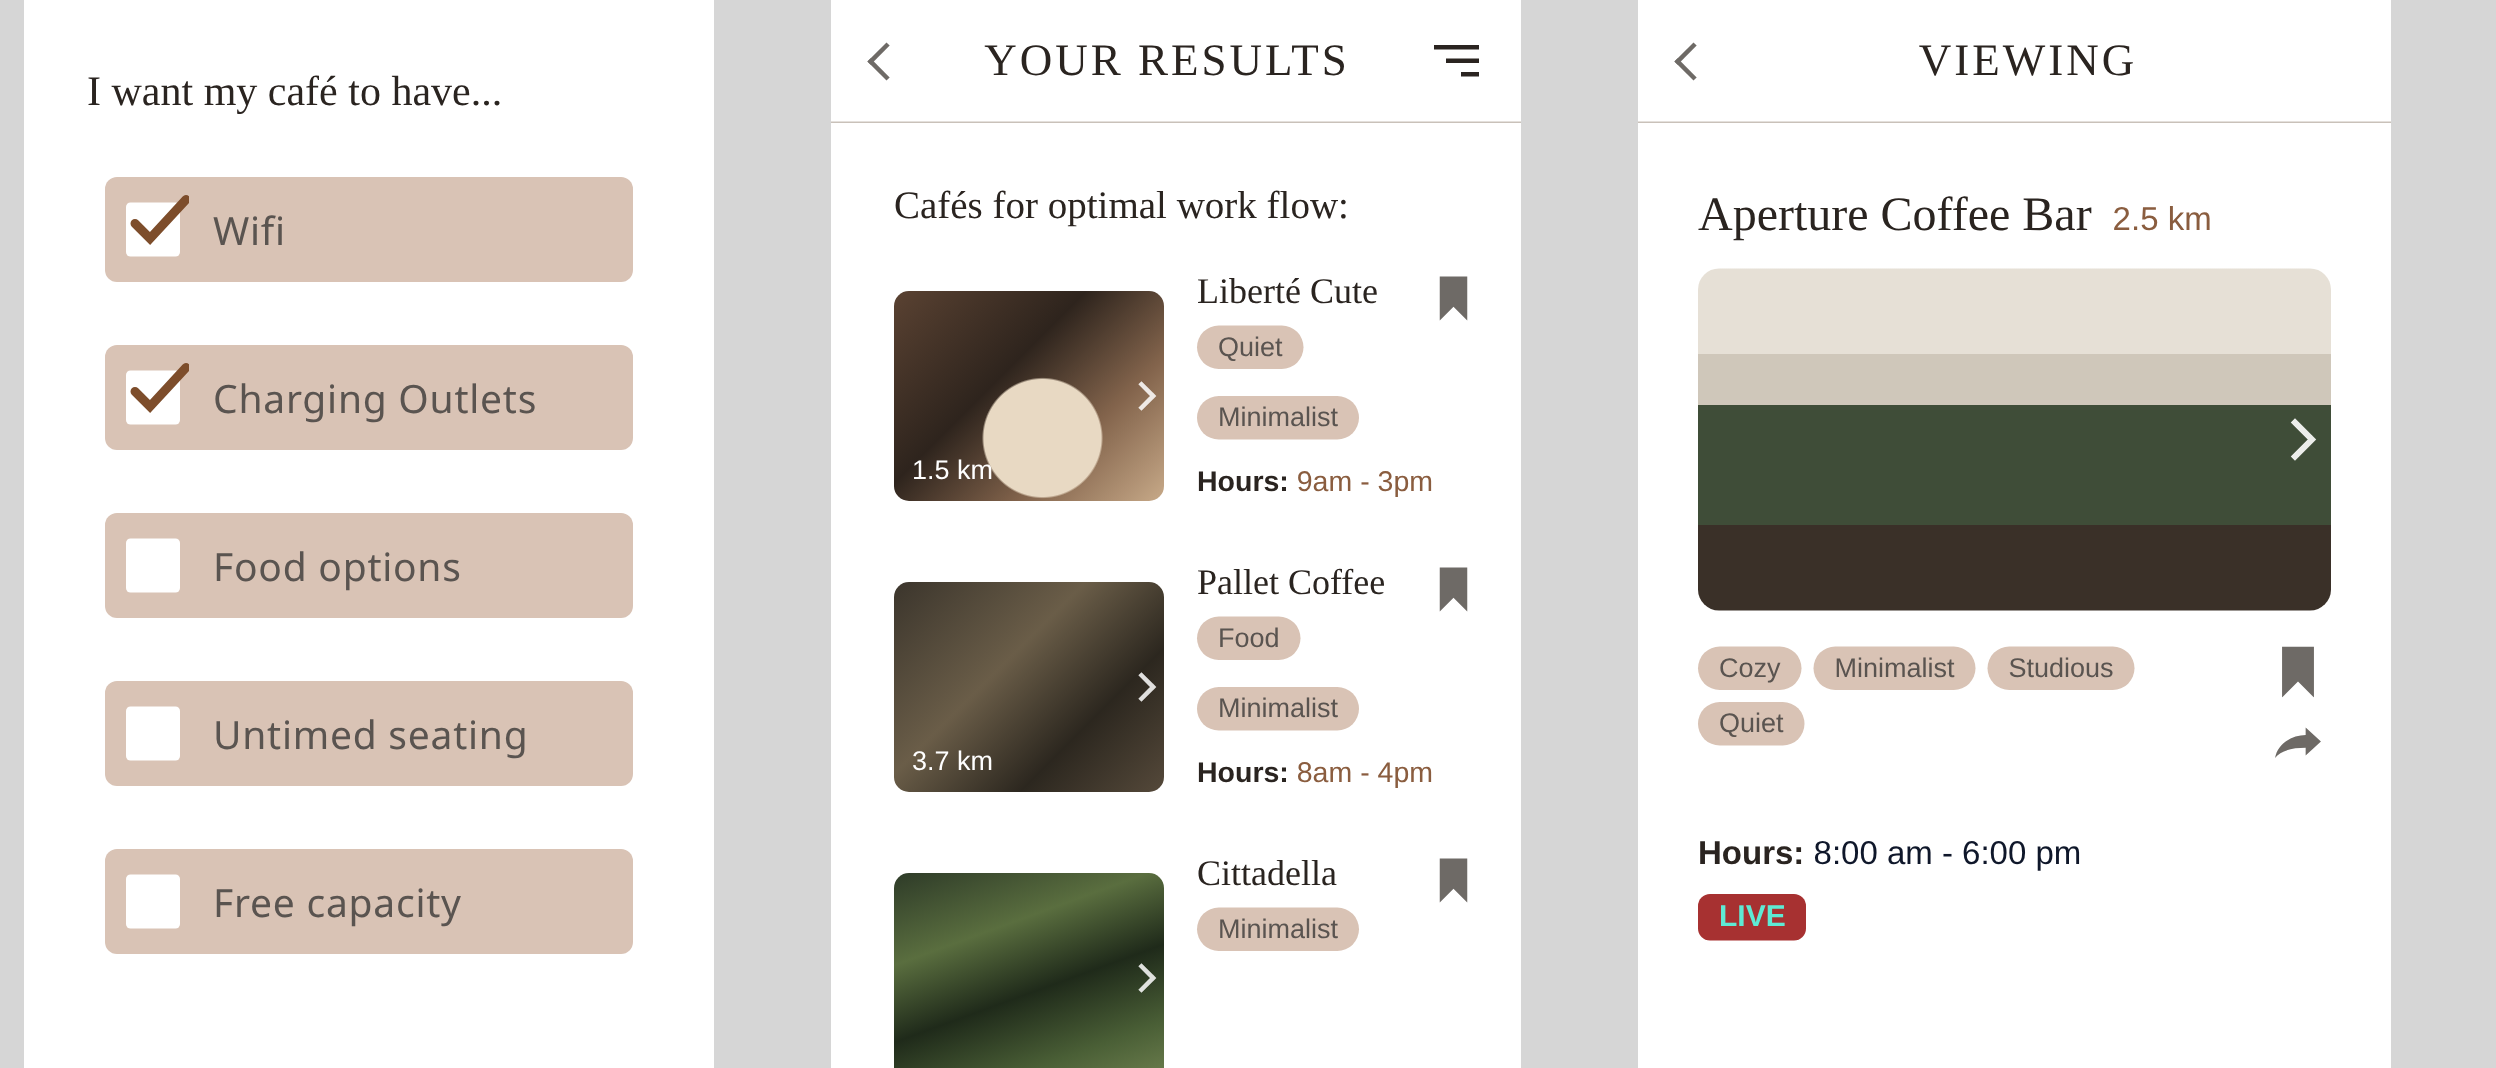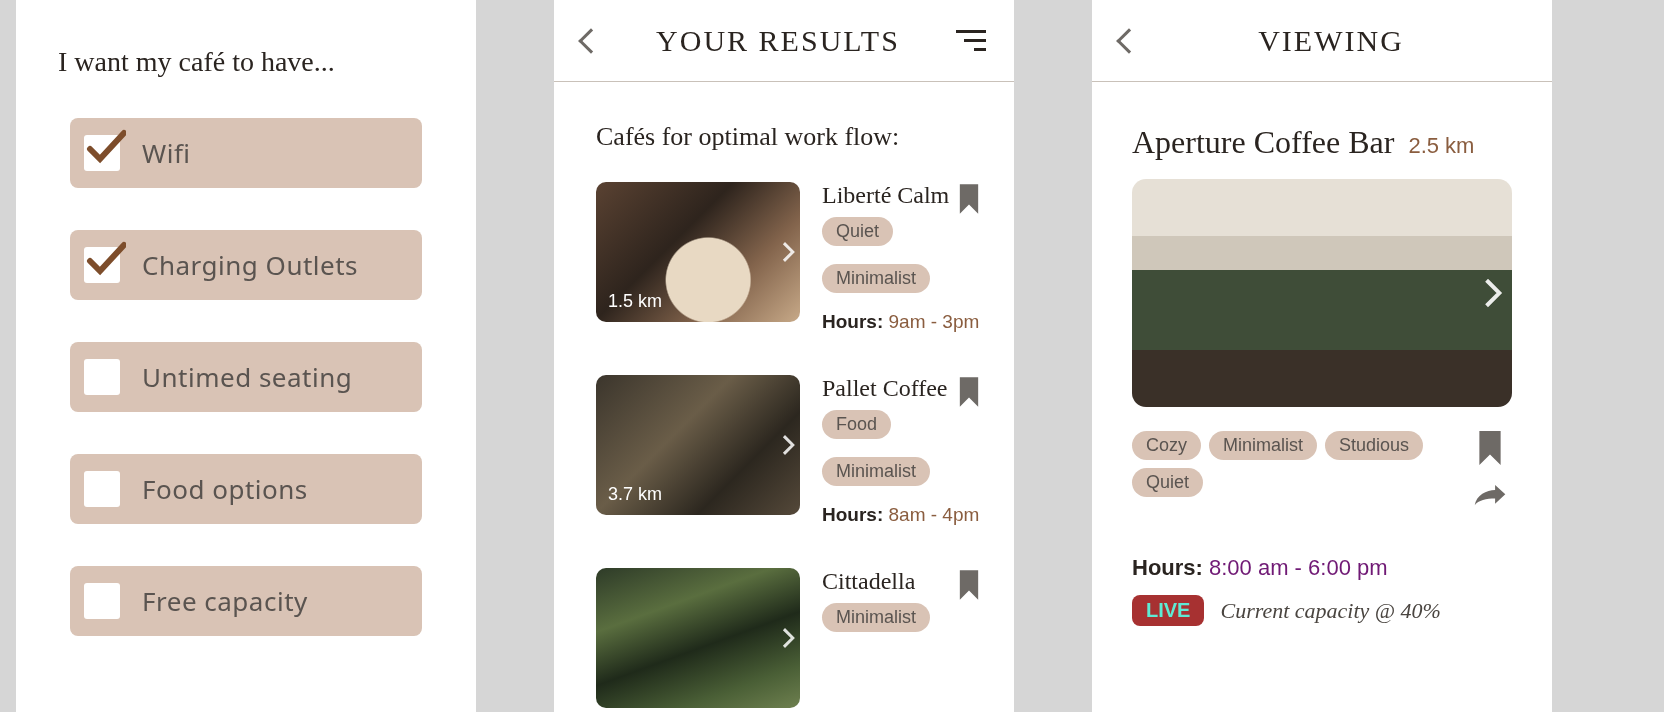--- a/index.html
+++ b/index.html
@@ -15,21 +15,21 @@
   }
   .phone {
     position: absolute;
     top: 0;
     width: 460px;
     height: 712px;
     background: #fff;
   }
   .phone-1 { left: 16px; }
   .phone-2 { left: 554px; }
-  .phone-3 { left: 1092px; width: 460px; }
+  .phone-3 { left: 1092px; width: 502px; }
 
   .topbar {
     height: 82px;
     border-bottom: 1px solid #c9c1b9;
     display: flex;
     align-items: center;
     padding: 0 28px;
     position: relative;
   }
   .topbar .title {
@@ -96,25 +96,26 @@
   .results-body { padding: 40px 34px 0 42px; }
   .results-body .heading {
     font-size: 26px;
     margin-bottom: 30px;
   }
   .result-card {
     display: flex;
     margin-bottom: 42px;
   }
   .result-card .thumb {
-    width: 204px; height: 140px;
+    width: 180px; height: 140px;
     border-radius: 10px;
     position: relative;
     flex-shrink: 0;
     overflow: hidden;
+    margin-top: 12px;
   }
   .result-card .thumb .dist {
     position: absolute;
     left: 12px; bottom: 10px;
     color: #fff;
     font-size: 18px;
     font-family: -apple-system, sans-serif;
   }
   .result-card .thumb .arrow {
     position: absolute;
@@ -182,21 +183,21 @@
   .view-tags-row { display:flex; }
   .view-tags { flex:1; }
   .view-actions { width: 44px; display:flex; flex-direction:column; align-items:center; gap:18px;}
   .share-icon { cursor:pointer; }
   .view-hours {
     margin-top: 42px;
     font-size: 22px;
     font-family: -apple-system, sans-serif;
   }
   .view-hours .label { font-weight: 700; }
-  .view-hours .val { color: #701a75; }
+  .view-hours .val { color: #0f172a; }
   .live-row {
     margin-top: 14px;
     display:flex; align-items:center; gap:16px;
   }
   .live-badge {
     background: #a73131;
     color: #5eead4;
     font-family: -apple-system, sans-serif;
     font-weight: 600;
     font-size: 20px;
@@ -238,25 +239,25 @@
         <div class="filter-row checked">
           <div class="box">
             <svg width="40" height="40" viewBox="0 0 40 40">
               <path d="M4 20 L14 30 L38 4" stroke="#7d4d2b" stroke-width="6" fill="none" stroke-linecap="round"></path>
             </svg>
           </div>
           <div class="label">Charging Outlets</div>
         </div>
         <div class="filter-row">
           <div class="box"></div>
-          <div class="label">Untimed seating</div>
+          <div class="label">Food options</div>
         </div>
         <div class="filter-row">
           <div class="box"></div>
-          <div class="label">Food options</div>
+          <div class="label">Untimed seating</div>
         </div>
         <div class="filter-row">
           <div class="box"></div>
           <div class="label">Free capacity</div>
         </div>
       </div>
   </div>
 </div>
 
 <div class="phone phone-2">
@@ -276,21 +277,21 @@
           <div class="thumb img-latte">
             <div class="dist">1.5 km</div>
             <div class="arrow"></div>
           </div>
           <div class="info">
             <div class="bookmark">
               <svg width="22" height="30" viewBox="0 0 24 32">
                 <path d="M2 0 H22 V32 L12 22 L2 32 Z" fill="#6e6a66"></path>
               </svg>
             </div>
-            <div class="name">Liberté Calm</div>
+            <div class="name">Liberté Cute</div>
             <div class="tag-row"><span class="tag">Quiet</span></div>
             <div class="tag-row"><span class="tag">Minimalist</span></div>
             <div class="hours-line"><span class="label">Hours:</span> <span class="val">9am - 3pm</span></div>
           </div>
         </div>
         <div class="result-card">
           <div class="thumb img-industrial">
             <div class="dist">3.7 km</div>
             <div class="arrow"></div>
           </div>
@@ -351,16 +352,15 @@
             </svg>
         </div>
       </div>
     </div>
     <div class="view-hours">
       <span class="label">Hours:</span>
       <span class="val">8:00 am - 6:00 pm</span>
     </div>
     <div class="live-row">
       <div class="live-badge">LIVE</div>
-      <div class="live-text">Current capacity @ 40%</div>
     </div>
   </div>
 </div>
 
 </body></html>

